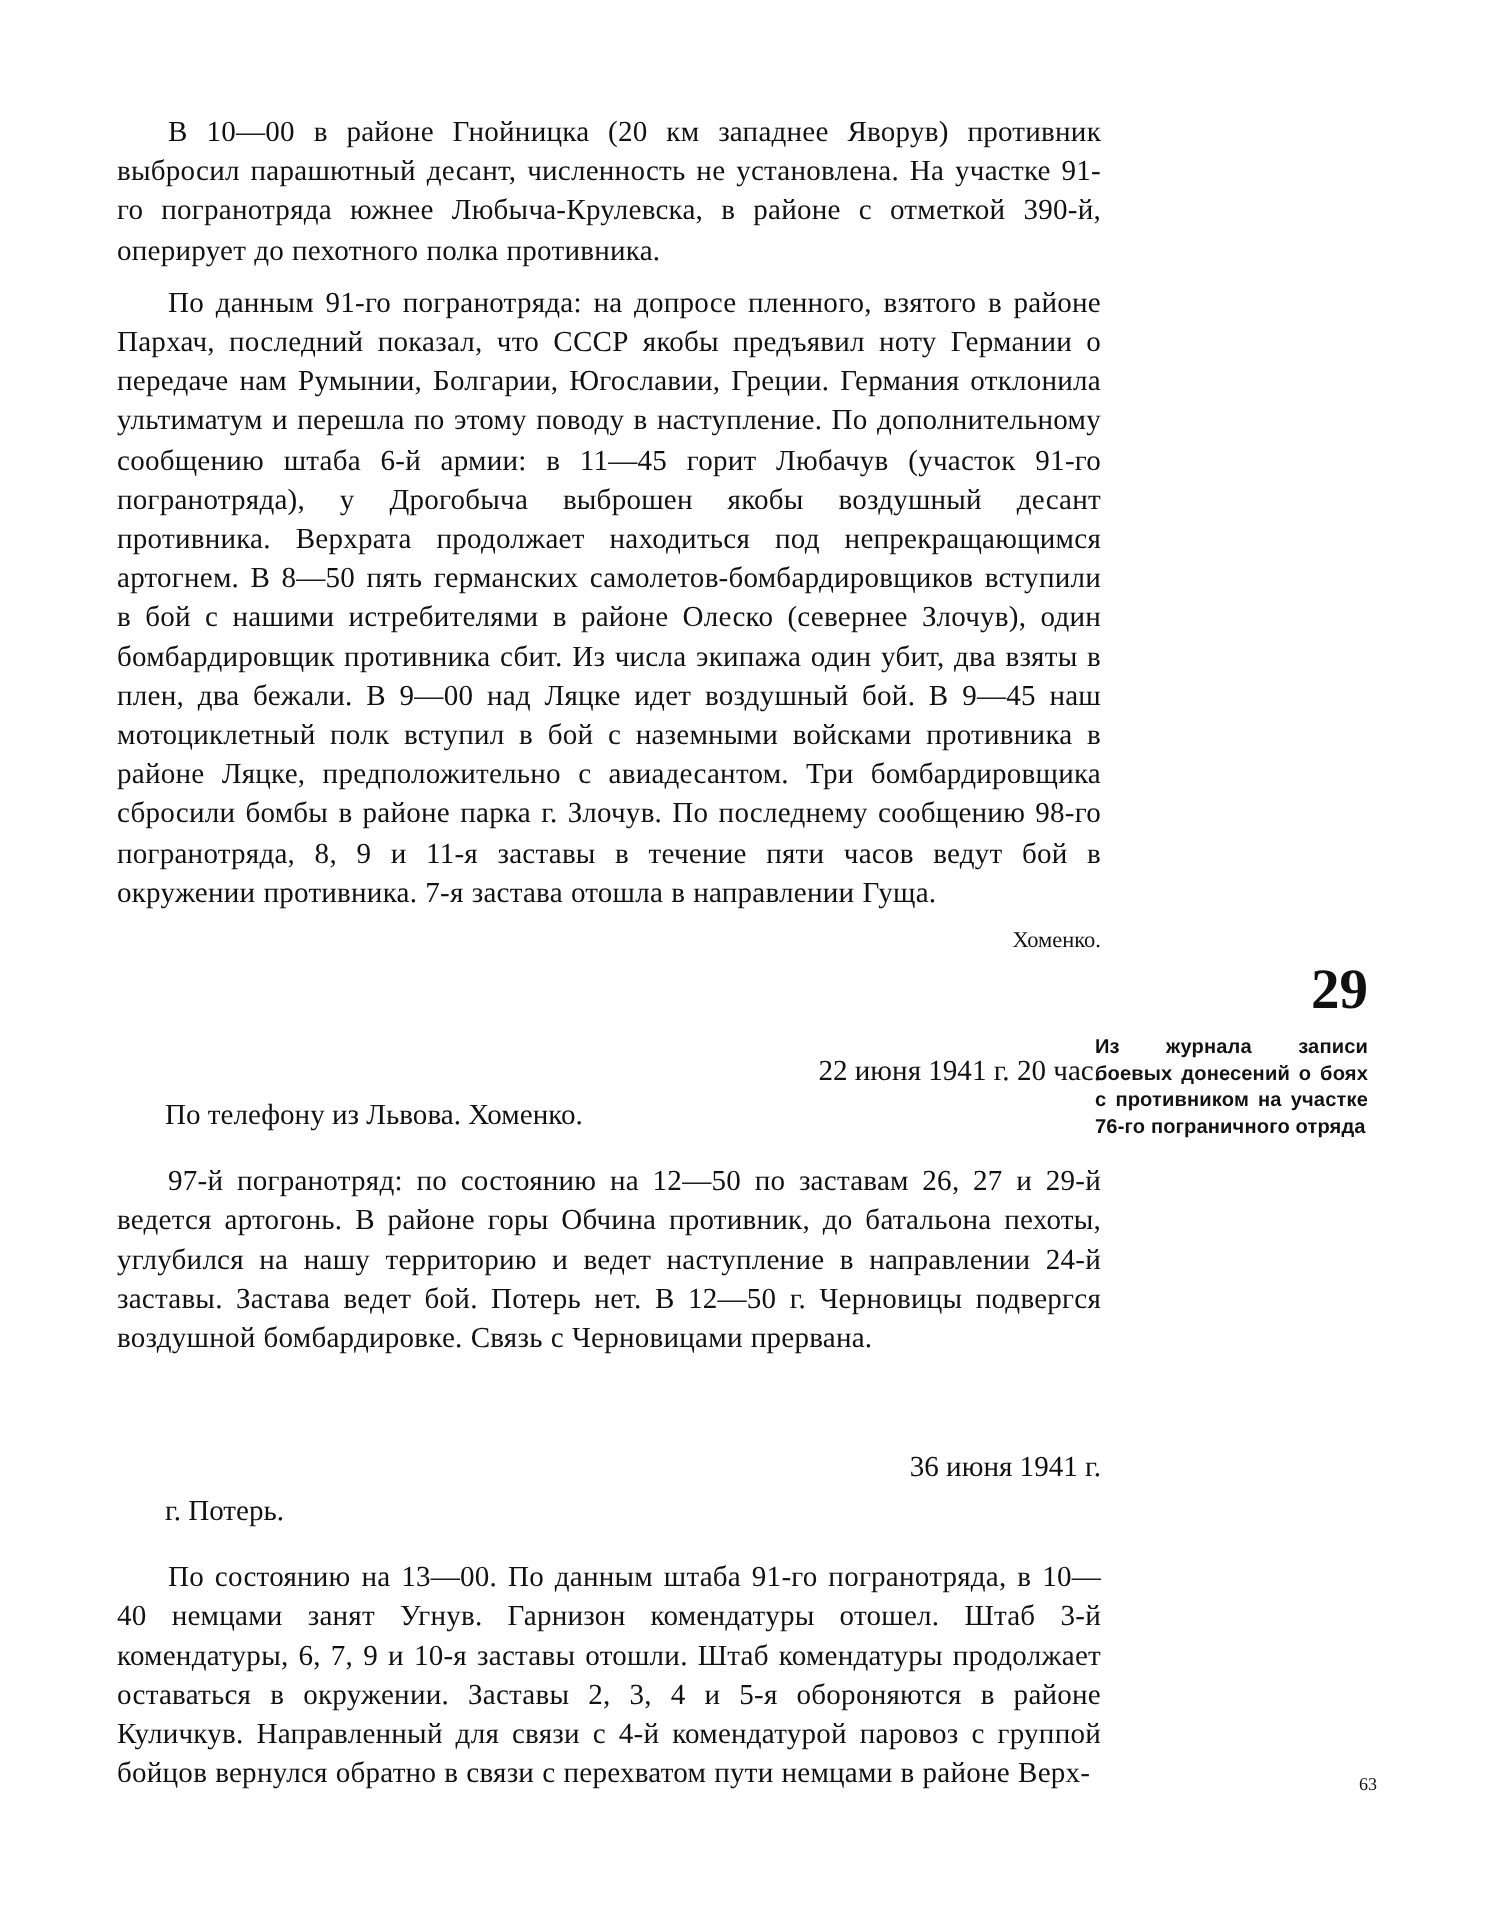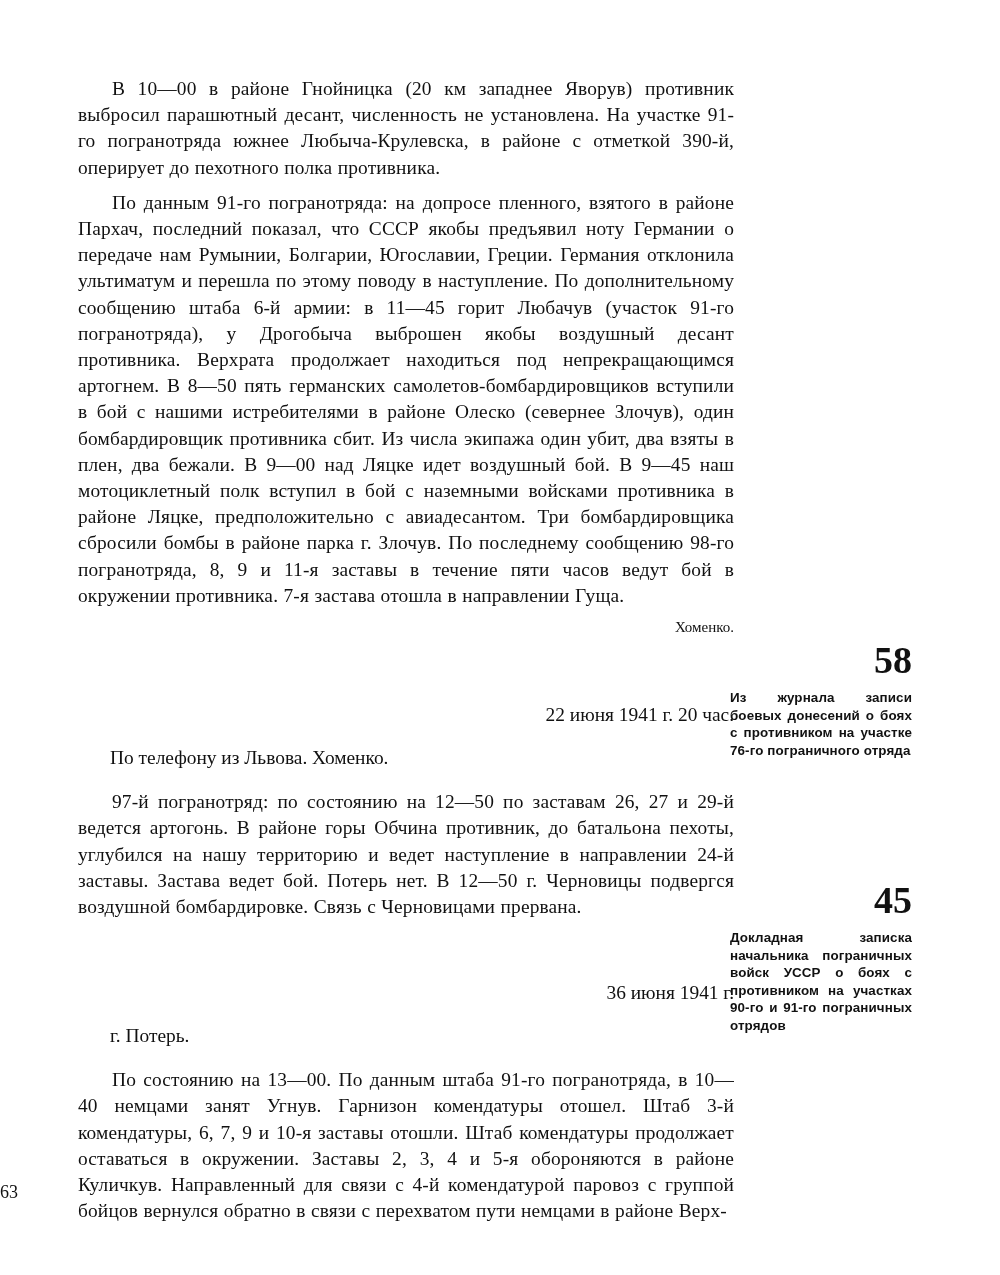--- a/index.html
+++ b/index.html
@@ -53,21 +53,21 @@
   .dateline {
     font-size: 19.4px;
     line-height: 26px;
     text-align: right;
   }
   .fromline {
     font-size: 19.4px;
     line-height: 26px;
     text-align: left;
     padding-left: 32px;
-    margin-top: 17px;
+    margin-top: 3px;
   }
   .note-number {
     font-family: "Liberation Serif", serif;
     font-weight: bold;
     font-size: 38px;
     line-height: 40px;
     text-align: right;
   }
   .note-text {
     font-family: "Liberation Sans", sans-serif;
@@ -76,22 +76,22 @@
     line-height: 17.6px;
     text-align: justify;
     letter-spacing: 0.1px;
     margin-top: 9px;
   }
   .page-number {
     position: absolute;
     left: 0;
     top: 1182px;
     width: 918px;
-    text-align: left;
-    font-size: 18px;
+    text-align: right;
+    font-size: 12px;
     font-family: "Liberation Serif", serif;
   }
 </style>
 </head>
 <body>
 
 <div class="page">
 
   <div class="content">
 
@@ -116,24 +116,20 @@
     <div>
       <div class="dateline">36 июня 1941 г.</div>
       <div class="fromline">г. Потерь.</div>
       <div style="height:18px"></div>
       <p class="body-par">По состоянию на 13—00. По данным штаба 91-го погранотряда, в 10—40 немцами занят Угнув. Гарнизон комендатуры отошел. Штаб 3-й комендатуры, 6, 7, 9 и 10-я заставы отошли. Штаб комендатуры продолжает оставаться в окружении. Заставы 2, 3, 4 и 5-я обороняются в районе Куличкув. Направленный для связи с 4-й комендатурой паровоз с группой бойцов вернулся обратно в связи с перехватом пути немцами в районе Верх-</p>
     </div>
 
   </div>
 
   <div class="marginalia" style="top:640px">
-    <div class="note-number">58</div>
+    <div class="note-number">29</div>
     <div class="note-text">Из журнала записи боевых донесений о боях с противником на участке 76-го пограничного отряда</div>
   </div>
 
-  <div class="marginalia" style="top:880px">
-    <div class="note-number">45</div>
-    <div class="note-text">Докладная записка начальника пограничных войск УССР о боях с противником на участках 90-го и 91-го пограничных отрядов</div>
-  </div>
 
   <div class="page-number">63</div>
 
 </div>
 
 </body></html>

